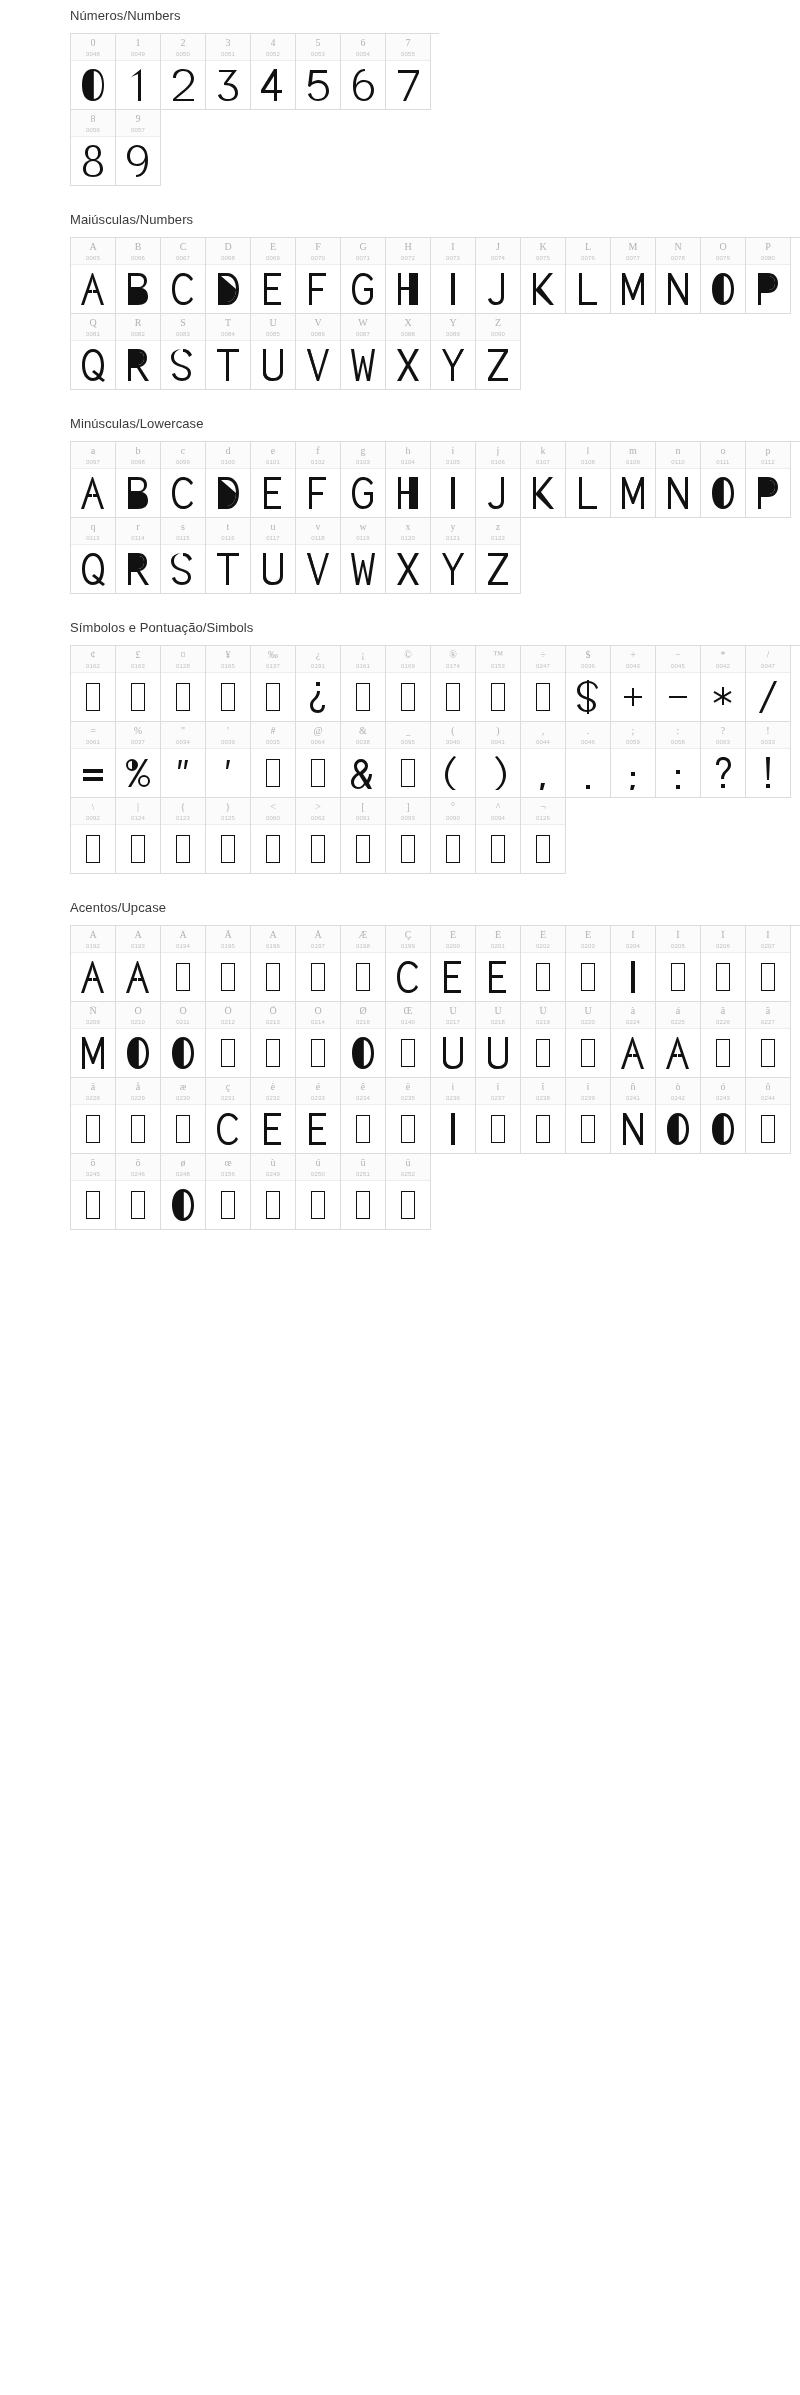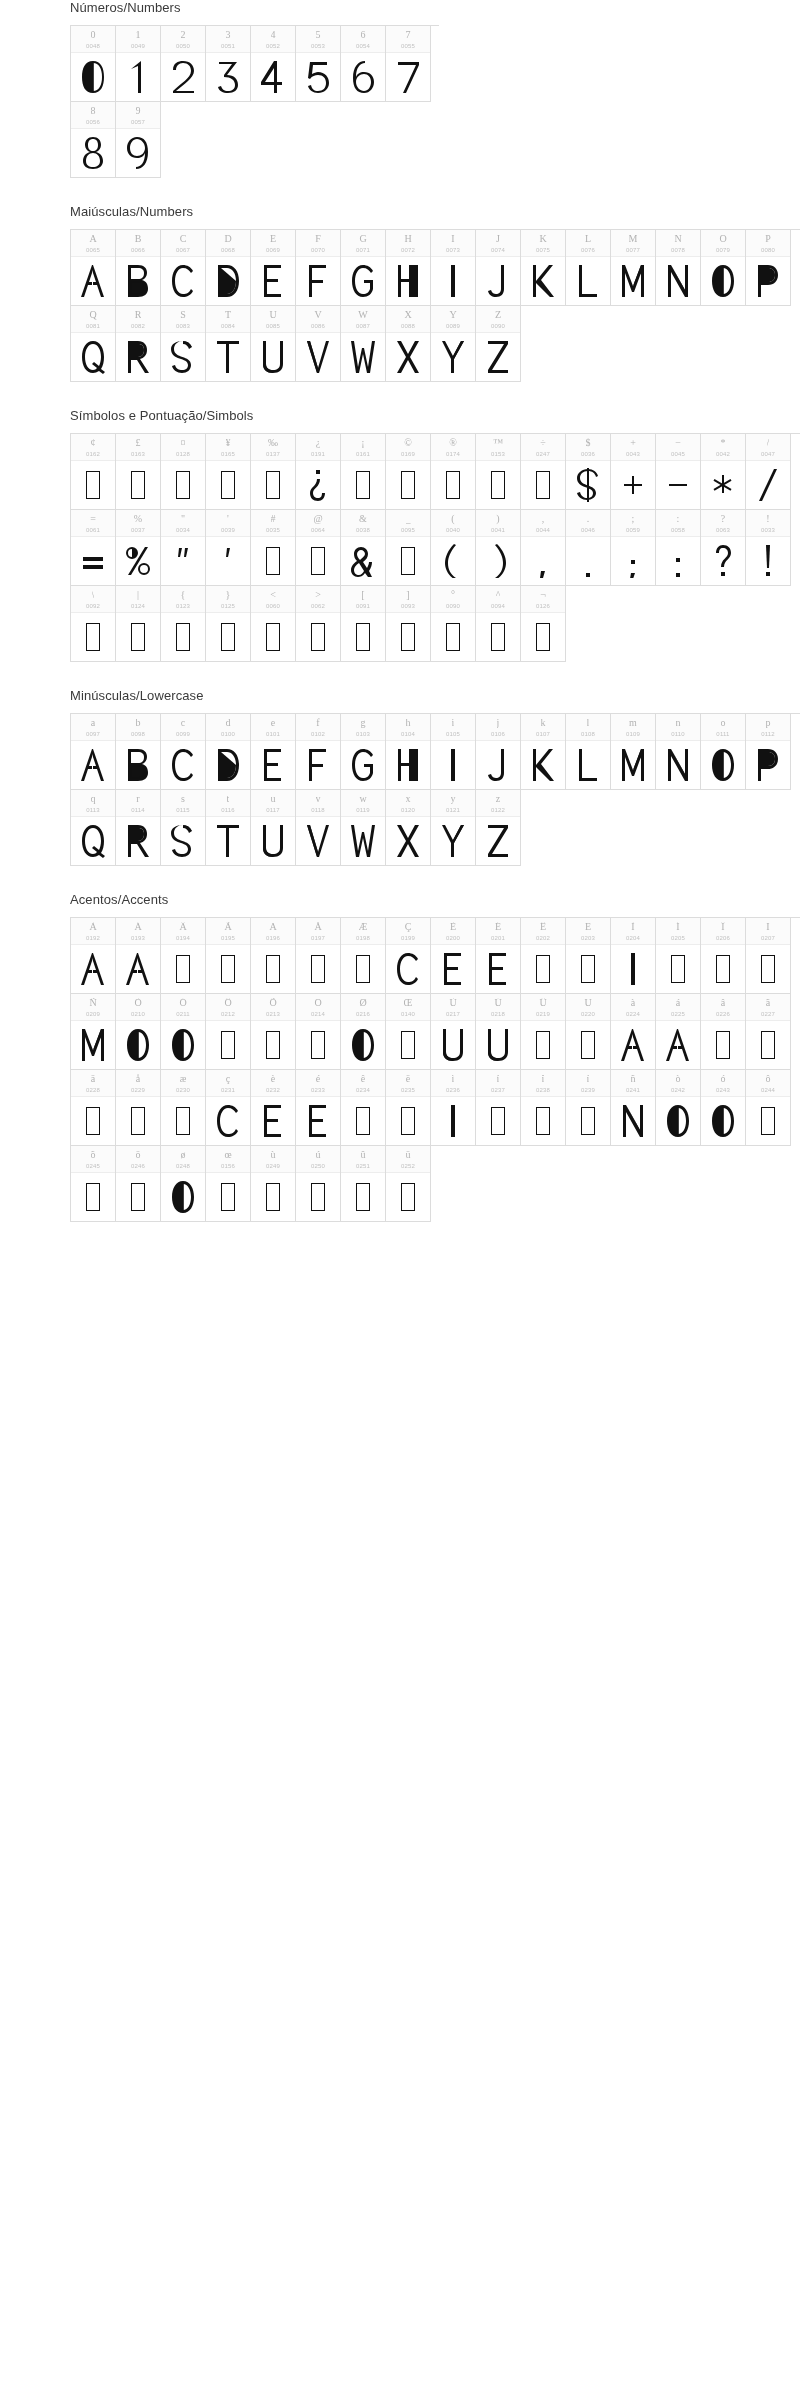--- a/index.html
+++ b/index.html
@@ -19,21 +19,21 @@
     padding-top: 0px;
     box-sizing: border-box;
   }
   .section {
     margin-bottom: 26px;
   }
   .section-title {
     font-size: 13px;
     color: #3a3a3a;
     font-weight: normal;
-    margin: 0 0 10px 70px;
+    margin: 8px 0 10px 70px;
     letter-spacing: 0.1px;
   }
   .glyph-grid {
     margin-left: 70px;
     display: flex;
     flex-wrap: wrap;
     width: 368px;
     border-left: 1px solid #dcdcdc;
     border-top: 1px solid #dcdcdc;
     background: #fff;
@@ -519,20 +519,325 @@
             </div>
             <div class="art">
               <svg width="26" height="34" viewBox="0 0 26 34">
                 <path d="M3 1 L23 1 L23 4 L7 30 L23 30 L23 33 L3 33 L3 30 L19 4 L3 4 Z" fill="#111"></path>
               </svg>
             </div>
           </div>
         </div>
       </div>
       <div class="section">
+        <div class="section-title">Minúsculas/Lowercase</div>
+        <div class="glyph-grid wide">
+          <div class="cell">
+            <div class="head">
+              <div class="ch">a</div>
+              <div class="code">0097</div>
+            </div>
+            <div class="art">
+              <svg width="26" height="34" viewBox="0 0 26 34">
+                <path d="M13 1 L24 33 L21 33 L17 21 L13 21 L13 18 L16 18 L12 6 L12 1 Z" fill="#111"></path>
+                <path d="M12 1 L1 33 L4 33 L8 21 L12 21 L12 18 L9 18 L12 9 Z" fill="#111"></path>
+              </svg>
+            </div>
+          </div>
+          <div class="cell">
+            <div class="head">
+              <div class="ch">b</div>
+              <div class="code">0098</div>
+            </div>
+            <div class="art">
+              <svg width="26" height="34" viewBox="0 0 26 34">
+                <path d="M3 1 L13 1 C19 1 22 4 22 9 C22 12 20 15 17 16 C21 17 23 20 23 25 C23 30 19 33 13 33 L3 33 Z M6 4 L6 15 L13 15 C17 15 19 13 19 9 C19 6 17 4 13 4 Z" fill="#111"></path>
+                <path d="M6 18 L6 30 L13 30 C17 30 20 28 20 24 C20 20 17 18 13 18 Z" fill="none" stroke="#111" stroke-width="1.6"></path>
+              </svg>
+            </div>
+          </div>
+          <div class="cell">
+            <div class="head">
+              <div class="ch">c</div>
+              <div class="code">0099</div>
+            </div>
+            <div class="art">
+              <svg width="26" height="34" viewBox="0 0 26 34">
+                <path d="M23 7 C21 3 17 1 13 1 C6 1 2 8 2 17 C2 26 6 33 13 33 C17 33 21 31 23 27 L21 25 C19 29 17 30 13 30 C8 30 5 24 5 17 C5 10 8 4 13 4 C17 4 19 6 21 9 Z" fill="#111"></path>
+              </svg>
+            </div>
+          </div>
+          <div class="cell">
+            <div class="head">
+              <div class="ch">d</div>
+              <div class="code">0100</div>
+            </div>
+            <div class="art">
+              <svg width="26" height="34" viewBox="0 0 26 34">
+                <path d="M3 1 L12 1 C19 1 24 7 24 17 C24 27 19 33 12 33 L3 33 Z M6 4 L6 30 L12 30 C17 30 21 25 21 17 C21 9 17 4 12 4 Z" fill="#111"></path>
+                <path d="M6 4 L6 30 L12 30 C17 30 21 25 21 17 Z" fill="#111"></path>
+              </svg>
+            </div>
+          </div>
+          <div class="cell">
+            <div class="head">
+              <div class="ch">e</div>
+              <div class="code">0101</div>
+            </div>
+            <div class="art">
+              <svg width="26" height="34" viewBox="0 0 26 34">
+                <path d="M4 1 L21 1 L21 4 L7 4 L7 15 L18 15 L18 18 L7 18 L7 30 L21 30 L21 33 L4 33 Z" fill="#111"></path>
+                <path d="M4 1 L7 1 L7 33 L4 33 Z" fill="#111"></path>
+              </svg>
+            </div>
+          </div>
+          <div class="cell">
+            <div class="head">
+              <div class="ch">f</div>
+              <div class="code">0102</div>
+            </div>
+            <div class="art">
+              <svg width="26" height="34" viewBox="0 0 26 34">
+                <path d="M4 1 L21 1 L21 4 L7 4 L7 16 L18 16 L18 19 L7 19 L7 33 L4 33 Z" fill="#111"></path>
+              </svg>
+            </div>
+          </div>
+          <div class="cell">
+            <div class="head">
+              <div class="ch">g</div>
+              <div class="code">0103</div>
+            </div>
+            <div class="art">
+              <svg width="26" height="34" viewBox="0 0 26 34">
+                <path d="M23 7 C21 3 17 1 13 1 C6 1 2 8 2 17 C2 26 6 33 13 33 C18 33 22 30 23 25 L23 16 L14 16 L14 19 L20 19 L20 25 C19 28 17 30 13 30 C8 30 5 24 5 17 C5 10 8 4 13 4 C17 4 19 6 21 9 Z" fill="#111"></path>
+              </svg>
+            </div>
+          </div>
+          <div class="cell">
+            <div class="head">
+              <div class="ch">h</div>
+              <div class="code">0104</div>
+            </div>
+            <div class="art">
+              <svg width="26" height="34" viewBox="0 0 26 34">
+                <path d="M3 1 L6 1 L6 15 L20 15 L20 1 L23 1 L23 33 L20 33 L20 18 L6 18 L6 33 L3 33 Z" fill="#111"></path>
+                <path d="M14 1 L23 1 L23 33 L14 33 L14 18 L6 18 L6 15 L14 15 Z" fill="#111"></path>
+              </svg>
+            </div>
+          </div>
+          <div class="cell">
+            <div class="head">
+              <div class="ch">i</div>
+              <div class="code">0105</div>
+            </div>
+            <div class="art">
+              <svg width="26" height="34" viewBox="0 0 26 34">
+                <path d="M11 1 L15 1 L15 33 L11 33 Z" fill="#111"></path>
+              </svg>
+            </div>
+          </div>
+          <div class="cell">
+            <div class="head">
+              <div class="ch">j</div>
+              <div class="code">0106</div>
+            </div>
+            <div class="art">
+              <svg width="26" height="34" viewBox="0 0 26 34">
+                <path d="M16 1 L19 1 L19 25 C19 30 16 33 11 33 C7 33 4 31 3 27 L6 26 C7 29 9 30 11 30 C14 30 16 28 16 25 Z" fill="#111"></path>
+              </svg>
+            </div>
+          </div>
+          <div class="cell">
+            <div class="head">
+              <div class="ch">k</div>
+              <div class="code">0107</div>
+            </div>
+            <div class="art">
+              <svg width="26" height="34" viewBox="0 0 26 34">
+                <path d="M3 1 L6 1 L6 17 L19 1 L23 1 L11 16 L24 33 L20 33 L6 19 L6 33 L3 33 Z" fill="#111"></path>
+              </svg>
+            </div>
+          </div>
+          <div class="cell">
+            <div class="head">
+              <div class="ch">l</div>
+              <div class="code">0108</div>
+            </div>
+            <div class="art">
+              <svg width="26" height="34" viewBox="0 0 26 34">
+                <path d="M4 1 L7 1 L7 30 L22 30 L22 33 L4 33 Z" fill="#111"></path>
+              </svg>
+            </div>
+          </div>
+          <div class="cell">
+            <div class="head">
+              <div class="ch">m</div>
+              <div class="code">0109</div>
+            </div>
+            <div class="art">
+              <svg width="26" height="34" viewBox="0 0 26 34">
+                <path d="M2 33 L2 1 L5 1 L13 22 L21 1 L24 1 L24 33 L21 33 L21 9 L14 28 L12 28 L5 9 L5 33 Z" fill="#111"></path>
+                <path d="M13 22 L21 1 L24 1 L24 33 L21 33 L21 9 Z" fill="#111"></path>
+              </svg>
+            </div>
+          </div>
+          <div class="cell">
+            <div class="head">
+              <div class="ch">n</div>
+              <div class="code">0110</div>
+            </div>
+            <div class="art">
+              <svg width="26" height="34" viewBox="0 0 26 34">
+                <path d="M3 1 L6 1 L20 26 L20 1 L23 1 L23 33 L20 33 L6 8 L6 33 L3 33 Z" fill="#111"></path>
+                <path d="M6 1 L20 26 L20 1 L23 1 L23 33 Z" fill="#111"></path>
+              </svg>
+            </div>
+          </div>
+          <div class="cell">
+            <div class="head">
+              <div class="ch">o</div>
+              <div class="code">0111</div>
+            </div>
+            <div class="art">
+              <svg width="26" height="34" viewBox="0 0 26 34">
+                <path d="M13 1 C6 1 2 8 2 17 C2 26 6 33 13 33 C20 33 24 26 24 17 C24 8 20 1 13 1 Z M13 4 C18 4 21 10 21 17 C21 24 18 30 13 30 Z" fill="#111"></path>
+                <path d="M13 4 C8 4 5 10 5 17 C5 24 8 30 13 30 Z" fill="none" stroke="#111" stroke-width="1.6"></path>
+              </svg>
+            </div>
+          </div>
+          <div class="cell">
+            <div class="head">
+              <div class="ch">p</div>
+              <div class="code">0112</div>
+            </div>
+            <div class="art">
+              <svg width="26" height="34" viewBox="0 0 26 34">
+                <path d="M3 1 L13 1 C19 1 23 5 23 11 C23 17 19 21 13 21 L6 21 L6 33 L3 33 Z M6 4 L6 18 L13 18 C17 18 20 16 20 11 C20 6 17 4 13 4 Z" fill="#111"></path>
+                <path d="M6 4 L13 4 C17 4 20 6 20 11 C20 16 17 18 13 18 L6 18 Z" fill="#111"></path>
+              </svg>
+            </div>
+          </div>
+          <div class="cell">
+            <div class="head">
+              <div class="ch">q</div>
+              <div class="code">0113</div>
+            </div>
+            <div class="art">
+              <svg width="26" height="34" viewBox="0 0 26 34">
+                <path d="M13 1 C6 1 2 8 2 17 C2 26 6 33 13 33 C15 33 17 32 19 31 L23 34 L25 32 L21 29 C23 26 24 22 24 17 C24 8 20 1 13 1 Z M13 4 C18 4 21 10 21 17 C21 20 20 24 19 26 L14 22 L12 24 L17 28 C16 29 15 30 13 30 C8 30 5 24 5 17 C5 10 8 4 13 4 Z" fill="#111"></path>
+              </svg>
+            </div>
+          </div>
+          <div class="cell">
+            <div class="head">
+              <div class="ch">r</div>
+              <div class="code">0114</div>
+            </div>
+            <div class="art">
+              <svg width="26" height="34" viewBox="0 0 26 34">
+                <path d="M3 1 L13 1 C19 1 22 5 22 10 C22 15 19 18 15 19 L24 33 L20 33 L12 20 L6 20 L6 33 L3 33 Z M6 4 L6 17 L13 17 C17 17 19 14 19 10 C19 6 17 4 13 4 Z" fill="#111"></path>
+                <path d="M6 4 L13 4 C17 4 19 6 19 10 C19 14 17 17 13 17 L6 17 Z" fill="#111"></path>
+              </svg>
+            </div>
+          </div>
+          <div class="cell">
+            <div class="head">
+              <div class="ch">s</div>
+              <div class="code">0115</div>
+            </div>
+            <div class="art">
+              <svg width="26" height="34" viewBox="0 0 26 34">
+                <path d="M22 7 C20 3 17 1 13 1 C8 1 4 4 4 9 C4 19 21 15 21 25 C21 30 17 33 12 33 C7 33 3 30 2 26 L5 25 C6 29 9 30 12 30 C16 30 18 28 18 25 C18 17 1 21 1 9 C1 4 6 1 13 1 Z" fill="#111"></path>
+                <path d="M13 1 C17 1 20 3 22 7 L19 9 C18 6 16 4 13 4 Z" fill="#111"></path>
+              </svg>
+            </div>
+          </div>
+          <div class="cell">
+            <div class="head">
+              <div class="ch">t</div>
+              <div class="code">0116</div>
+            </div>
+            <div class="art">
+              <svg width="26" height="34" viewBox="0 0 26 34">
+                <path d="M2 1 L24 1 L24 4 L14 4 L14 33 L11 33 L11 4 L2 4 Z" fill="#111"></path>
+              </svg>
+            </div>
+          </div>
+          <div class="cell">
+            <div class="head">
+              <div class="ch">u</div>
+              <div class="code">0117</div>
+            </div>
+            <div class="art">
+              <svg width="26" height="34" viewBox="0 0 26 34">
+                <path d="M3 1 L6 1 L6 24 C6 28 9 30 13 30 C17 30 20 28 20 24 L20 1 L23 1 L23 24 C23 30 19 33 13 33 C7 33 3 30 3 24 Z" fill="#111"></path>
+                <path d="M3 1 L6 1 L6 24 C6 28 9 30 13 30 L13 33 C7 33 3 30 3 24 Z" fill="#111"></path>
+              </svg>
+            </div>
+          </div>
+          <div class="cell">
+            <div class="head">
+              <div class="ch">v</div>
+              <div class="code">0118</div>
+            </div>
+            <div class="art">
+              <svg width="26" height="34" viewBox="0 0 26 34">
+                <path d="M2 1 L5 1 L13 28 L21 1 L24 1 L14 33 L12 33 Z" fill="#111"></path>
+                <path d="M2 1 L5 1 L13 28 L13 33 L12 33 Z" fill="#111"></path>
+              </svg>
+            </div>
+          </div>
+          <div class="cell">
+            <div class="head">
+              <div class="ch">w</div>
+              <div class="code">0119</div>
+            </div>
+            <div class="art">
+              <svg width="26" height="34" viewBox="0 0 26 34">
+                <path d="M1 1 L4 1 L8 27 L12 8 L14 8 L18 27 L22 1 L25 1 L20 33 L17 33 L13 14 L9 33 L6 33 Z" fill="#111"></path>
+              </svg>
+            </div>
+          </div>
+          <div class="cell">
+            <div class="head">
+              <div class="ch">x</div>
+              <div class="code">0120</div>
+            </div>
+            <div class="art">
+              <svg width="26" height="34" viewBox="0 0 26 34">
+                <path d="M2 1 L6 1 L13 14 L20 1 L24 1 L15 17 L24 33 L20 33 L13 20 L6 33 L2 33 L11 17 Z" fill="#111"></path>
+              </svg>
+            </div>
+          </div>
+          <div class="cell">
+            <div class="head">
+              <div class="ch">y</div>
+              <div class="code">0121</div>
+            </div>
+            <div class="art">
+              <svg width="26" height="34" viewBox="0 0 26 34">
+                <path d="M2 1 L5 1 L13 16 L21 1 L24 1 L14 19 L14 33 L11 33 L11 19 Z" fill="#111"></path>
+                <path d="M13 16 L21 1 L24 1 L14 19 L14 33 L11 33 L11 19 Z" fill="#111"></path>
+              </svg>
+            </div>
+          </div>
+          <div class="cell">
+            <div class="head">
+              <div class="ch">z</div>
+              <div class="code">0122</div>
+            </div>
+            <div class="art">
+              <svg width="26" height="34" viewBox="0 0 26 34">
+                <path d="M3 1 L23 1 L23 4 L7 30 L23 30 L23 33 L3 33 L3 30 L19 4 L3 4 Z" fill="#111"></path>
+              </svg>
+            </div>
+          </div>
+        </div>
+      </div>
+      <div class="section">
         <div class="section-title">Símbolos e Pontuação/Simbols</div>
         <div class="glyph-grid sym">
           <div class="cell">
             <div class="head">
               <div class="ch">¢</div>
               <div class="code">0162</div>
             </div>
             <div class="art">
               <div class="notdef"></div>
             </div>
@@ -958,326 +1263,21 @@
               <div class="ch">¬</div>
               <div class="code">0126</div>
             </div>
             <div class="art">
               <div class="notdef"></div>
             </div>
           </div>
         </div>
       </div>
       <div class="section">
-        <div class="section-title">Minúsculas/Lowercase</div>
-        <div class="glyph-grid wide">
-          <div class="cell">
-            <div class="head">
-              <div class="ch">a</div>
-              <div class="code">0097</div>
-            </div>
-            <div class="art">
-              <svg width="26" height="34" viewBox="0 0 26 34">
-                <path d="M13 1 L24 33 L21 33 L17 21 L13 21 L13 18 L16 18 L12 6 L12 1 Z" fill="#111"></path>
-                <path d="M12 1 L1 33 L4 33 L8 21 L12 21 L12 18 L9 18 L12 9 Z" fill="#111"></path>
-              </svg>
-            </div>
-          </div>
-          <div class="cell">
-            <div class="head">
-              <div class="ch">b</div>
-              <div class="code">0098</div>
-            </div>
-            <div class="art">
-              <svg width="26" height="34" viewBox="0 0 26 34">
-                <path d="M3 1 L13 1 C19 1 22 4 22 9 C22 12 20 15 17 16 C21 17 23 20 23 25 C23 30 19 33 13 33 L3 33 Z M6 4 L6 15 L13 15 C17 15 19 13 19 9 C19 6 17 4 13 4 Z" fill="#111"></path>
-                <path d="M6 18 L6 30 L13 30 C17 30 20 28 20 24 C20 20 17 18 13 18 Z" fill="none" stroke="#111" stroke-width="1.6"></path>
-              </svg>
-            </div>
-          </div>
-          <div class="cell">
-            <div class="head">
-              <div class="ch">c</div>
-              <div class="code">0099</div>
-            </div>
-            <div class="art">
-              <svg width="26" height="34" viewBox="0 0 26 34">
-                <path d="M23 7 C21 3 17 1 13 1 C6 1 2 8 2 17 C2 26 6 33 13 33 C17 33 21 31 23 27 L21 25 C19 29 17 30 13 30 C8 30 5 24 5 17 C5 10 8 4 13 4 C17 4 19 6 21 9 Z" fill="#111"></path>
-              </svg>
-            </div>
-          </div>
-          <div class="cell">
-            <div class="head">
-              <div class="ch">d</div>
-              <div class="code">0100</div>
-            </div>
-            <div class="art">
-              <svg width="26" height="34" viewBox="0 0 26 34">
-                <path d="M3 1 L12 1 C19 1 24 7 24 17 C24 27 19 33 12 33 L3 33 Z M6 4 L6 30 L12 30 C17 30 21 25 21 17 C21 9 17 4 12 4 Z" fill="#111"></path>
-                <path d="M6 4 L6 30 L12 30 C17 30 21 25 21 17 Z" fill="#111"></path>
-              </svg>
-            </div>
-          </div>
-          <div class="cell">
-            <div class="head">
-              <div class="ch">e</div>
-              <div class="code">0101</div>
-            </div>
-            <div class="art">
-              <svg width="26" height="34" viewBox="0 0 26 34">
-                <path d="M4 1 L21 1 L21 4 L7 4 L7 15 L18 15 L18 18 L7 18 L7 30 L21 30 L21 33 L4 33 Z" fill="#111"></path>
-                <path d="M4 1 L7 1 L7 33 L4 33 Z" fill="#111"></path>
-              </svg>
-            </div>
-          </div>
-          <div class="cell">
-            <div class="head">
-              <div class="ch">f</div>
-              <div class="code">0102</div>
-            </div>
-            <div class="art">
-              <svg width="26" height="34" viewBox="0 0 26 34">
-                <path d="M4 1 L21 1 L21 4 L7 4 L7 16 L18 16 L18 19 L7 19 L7 33 L4 33 Z" fill="#111"></path>
-              </svg>
-            </div>
-          </div>
-          <div class="cell">
-            <div class="head">
-              <div class="ch">g</div>
-              <div class="code">0103</div>
-            </div>
-            <div class="art">
-              <svg width="26" height="34" viewBox="0 0 26 34">
-                <path d="M23 7 C21 3 17 1 13 1 C6 1 2 8 2 17 C2 26 6 33 13 33 C18 33 22 30 23 25 L23 16 L14 16 L14 19 L20 19 L20 25 C19 28 17 30 13 30 C8 30 5 24 5 17 C5 10 8 4 13 4 C17 4 19 6 21 9 Z" fill="#111"></path>
-              </svg>
-            </div>
-          </div>
-          <div class="cell">
-            <div class="head">
-              <div class="ch">h</div>
-              <div class="code">0104</div>
-            </div>
-            <div class="art">
-              <svg width="26" height="34" viewBox="0 0 26 34">
-                <path d="M3 1 L6 1 L6 15 L20 15 L20 1 L23 1 L23 33 L20 33 L20 18 L6 18 L6 33 L3 33 Z" fill="#111"></path>
-                <path d="M14 1 L23 1 L23 33 L14 33 L14 18 L6 18 L6 15 L14 15 Z" fill="#111"></path>
-              </svg>
-            </div>
-          </div>
-          <div class="cell">
-            <div class="head">
-              <div class="ch">i</div>
-              <div class="code">0105</div>
-            </div>
-            <div class="art">
-              <svg width="26" height="34" viewBox="0 0 26 34">
-                <path d="M11 1 L15 1 L15 33 L11 33 Z" fill="#111"></path>
-              </svg>
-            </div>
-          </div>
-          <div class="cell">
-            <div class="head">
-              <div class="ch">j</div>
-              <div class="code">0106</div>
-            </div>
-            <div class="art">
-              <svg width="26" height="34" viewBox="0 0 26 34">
-                <path d="M16 1 L19 1 L19 25 C19 30 16 33 11 33 C7 33 4 31 3 27 L6 26 C7 29 9 30 11 30 C14 30 16 28 16 25 Z" fill="#111"></path>
-              </svg>
-            </div>
-          </div>
-          <div class="cell">
-            <div class="head">
-              <div class="ch">k</div>
-              <div class="code">0107</div>
-            </div>
-            <div class="art">
-              <svg width="26" height="34" viewBox="0 0 26 34">
-                <path d="M3 1 L6 1 L6 17 L19 1 L23 1 L11 16 L24 33 L20 33 L6 19 L6 33 L3 33 Z" fill="#111"></path>
-              </svg>
-            </div>
-          </div>
-          <div class="cell">
-            <div class="head">
-              <div class="ch">l</div>
-              <div class="code">0108</div>
-            </div>
-            <div class="art">
-              <svg width="26" height="34" viewBox="0 0 26 34">
-                <path d="M4 1 L7 1 L7 30 L22 30 L22 33 L4 33 Z" fill="#111"></path>
-              </svg>
-            </div>
-          </div>
-          <div class="cell">
-            <div class="head">
-              <div class="ch">m</div>
-              <div class="code">0109</div>
-            </div>
-            <div class="art">
-              <svg width="26" height="34" viewBox="0 0 26 34">
-                <path d="M2 33 L2 1 L5 1 L13 22 L21 1 L24 1 L24 33 L21 33 L21 9 L14 28 L12 28 L5 9 L5 33 Z" fill="#111"></path>
-                <path d="M13 22 L21 1 L24 1 L24 33 L21 33 L21 9 Z" fill="#111"></path>
-              </svg>
-            </div>
-          </div>
-          <div class="cell">
-            <div class="head">
-              <div class="ch">n</div>
-              <div class="code">0110</div>
-            </div>
-            <div class="art">
-              <svg width="26" height="34" viewBox="0 0 26 34">
-                <path d="M3 1 L6 1 L20 26 L20 1 L23 1 L23 33 L20 33 L6 8 L6 33 L3 33 Z" fill="#111"></path>
-                <path d="M6 1 L20 26 L20 1 L23 1 L23 33 Z" fill="#111"></path>
-              </svg>
-            </div>
-          </div>
-          <div class="cell">
-            <div class="head">
-              <div class="ch">o</div>
-              <div class="code">0111</div>
-            </div>
-            <div class="art">
-              <svg width="26" height="34" viewBox="0 0 26 34">
-                <path d="M13 1 C6 1 2 8 2 17 C2 26 6 33 13 33 C20 33 24 26 24 17 C24 8 20 1 13 1 Z M13 4 C18 4 21 10 21 17 C21 24 18 30 13 30 Z" fill="#111"></path>
-                <path d="M13 4 C8 4 5 10 5 17 C5 24 8 30 13 30 Z" fill="none" stroke="#111" stroke-width="1.6"></path>
-              </svg>
-            </div>
-          </div>
-          <div class="cell">
-            <div class="head">
-              <div class="ch">p</div>
-              <div class="code">0112</div>
-            </div>
-            <div class="art">
-              <svg width="26" height="34" viewBox="0 0 26 34">
-                <path d="M3 1 L13 1 C19 1 23 5 23 11 C23 17 19 21 13 21 L6 21 L6 33 L3 33 Z M6 4 L6 18 L13 18 C17 18 20 16 20 11 C20 6 17 4 13 4 Z" fill="#111"></path>
-                <path d="M6 4 L13 4 C17 4 20 6 20 11 C20 16 17 18 13 18 L6 18 Z" fill="#111"></path>
-              </svg>
-            </div>
-          </div>
-          <div class="cell">
-            <div class="head">
-              <div class="ch">q</div>
-              <div class="code">0113</div>
-            </div>
-            <div class="art">
-              <svg width="26" height="34" viewBox="0 0 26 34">
-                <path d="M13 1 C6 1 2 8 2 17 C2 26 6 33 13 33 C15 33 17 32 19 31 L23 34 L25 32 L21 29 C23 26 24 22 24 17 C24 8 20 1 13 1 Z M13 4 C18 4 21 10 21 17 C21 20 20 24 19 26 L14 22 L12 24 L17 28 C16 29 15 30 13 30 C8 30 5 24 5 17 C5 10 8 4 13 4 Z" fill="#111"></path>
-              </svg>
-            </div>
-          </div>
-          <div class="cell">
-            <div class="head">
-              <div class="ch">r</div>
-              <div class="code">0114</div>
-            </div>
-            <div class="art">
-              <svg width="26" height="34" viewBox="0 0 26 34">
-                <path d="M3 1 L13 1 C19 1 22 5 22 10 C22 15 19 18 15 19 L24 33 L20 33 L12 20 L6 20 L6 33 L3 33 Z M6 4 L6 17 L13 17 C17 17 19 14 19 10 C19 6 17 4 13 4 Z" fill="#111"></path>
-                <path d="M6 4 L13 4 C17 4 19 6 19 10 C19 14 17 17 13 17 L6 17 Z" fill="#111"></path>
-              </svg>
-            </div>
-          </div>
-          <div class="cell">
-            <div class="head">
-              <div class="ch">s</div>
-              <div class="code">0115</div>
-            </div>
-            <div class="art">
-              <svg width="26" height="34" viewBox="0 0 26 34">
-                <path d="M22 7 C20 3 17 1 13 1 C8 1 4 4 4 9 C4 19 21 15 21 25 C21 30 17 33 12 33 C7 33 3 30 2 26 L5 25 C6 29 9 30 12 30 C16 30 18 28 18 25 C18 17 1 21 1 9 C1 4 6 1 13 1 Z" fill="#111"></path>
-                <path d="M13 1 C17 1 20 3 22 7 L19 9 C18 6 16 4 13 4 Z" fill="#111"></path>
-              </svg>
-            </div>
-          </div>
-          <div class="cell">
-            <div class="head">
-              <div class="ch">t</div>
-              <div class="code">0116</div>
-            </div>
-            <div class="art">
-              <svg width="26" height="34" viewBox="0 0 26 34">
-                <path d="M2 1 L24 1 L24 4 L14 4 L14 33 L11 33 L11 4 L2 4 Z" fill="#111"></path>
-              </svg>
-            </div>
-          </div>
-          <div class="cell">
-            <div class="head">
-              <div class="ch">u</div>
-              <div class="code">0117</div>
-            </div>
-            <div class="art">
-              <svg width="26" height="34" viewBox="0 0 26 34">
-                <path d="M3 1 L6 1 L6 24 C6 28 9 30 13 30 C17 30 20 28 20 24 L20 1 L23 1 L23 24 C23 30 19 33 13 33 C7 33 3 30 3 24 Z" fill="#111"></path>
-                <path d="M3 1 L6 1 L6 24 C6 28 9 30 13 30 L13 33 C7 33 3 30 3 24 Z" fill="#111"></path>
-              </svg>
-            </div>
-          </div>
-          <div class="cell">
-            <div class="head">
-              <div class="ch">v</div>
-              <div class="code">0118</div>
-            </div>
-            <div class="art">
-              <svg width="26" height="34" viewBox="0 0 26 34">
-                <path d="M2 1 L5 1 L13 28 L21 1 L24 1 L14 33 L12 33 Z" fill="#111"></path>
-                <path d="M2 1 L5 1 L13 28 L13 33 L12 33 Z" fill="#111"></path>
-              </svg>
-            </div>
-          </div>
-          <div class="cell">
-            <div class="head">
-              <div class="ch">w</div>
-              <div class="code">0119</div>
-            </div>
-            <div class="art">
-              <svg width="26" height="34" viewBox="0 0 26 34">
-                <path d="M1 1 L4 1 L8 27 L12 8 L14 8 L18 27 L22 1 L25 1 L20 33 L17 33 L13 14 L9 33 L6 33 Z" fill="#111"></path>
-              </svg>
-            </div>
-          </div>
-          <div class="cell">
-            <div class="head">
-              <div class="ch">x</div>
-              <div class="code">0120</div>
-            </div>
-            <div class="art">
-              <svg width="26" height="34" viewBox="0 0 26 34">
-                <path d="M2 1 L6 1 L13 14 L20 1 L24 1 L15 17 L24 33 L20 33 L13 20 L6 33 L2 33 L11 17 Z" fill="#111"></path>
-              </svg>
-            </div>
-          </div>
-          <div class="cell">
-            <div class="head">
-              <div class="ch">y</div>
-              <div class="code">0121</div>
-            </div>
-            <div class="art">
-              <svg width="26" height="34" viewBox="0 0 26 34">
-                <path d="M2 1 L5 1 L13 16 L21 1 L24 1 L14 19 L14 33 L11 33 L11 19 Z" fill="#111"></path>
-                <path d="M13 16 L21 1 L24 1 L14 19 L14 33 L11 33 L11 19 Z" fill="#111"></path>
-              </svg>
-            </div>
-          </div>
-          <div class="cell">
-            <div class="head">
-              <div class="ch">z</div>
-              <div class="code">0122</div>
-            </div>
-            <div class="art">
-              <svg width="26" height="34" viewBox="0 0 26 34">
-                <path d="M3 1 L23 1 L23 4 L7 30 L23 30 L23 33 L3 33 L3 30 L19 4 L3 4 Z" fill="#111"></path>
-              </svg>
-            </div>
-          </div>
-        </div>
-      </div>
-      <div class="section">
-        <div class="section-title">Acentos/Accents</div>
+        <div class="section-title">Acentos/Upcase</div>
         <div class="glyph-grid wide">
           <div class="cell">
             <div class="head">
               <div class="ch">À</div>
               <div class="code">0192</div>
             </div>
             <div class="art">
               <svg width="26" height="34" viewBox="0 0 26 34">
                 <path d="M13 1 L24 33 L21 33 L17 21 L13 21 L13 18 L16 18 L12 6 L12 1 Z" fill="#111"></path>
                 <path d="M12 1 L1 33 L4 33 L8 21 L12 21 L12 18 L9 18 L12 9 Z" fill="#111"></path>

